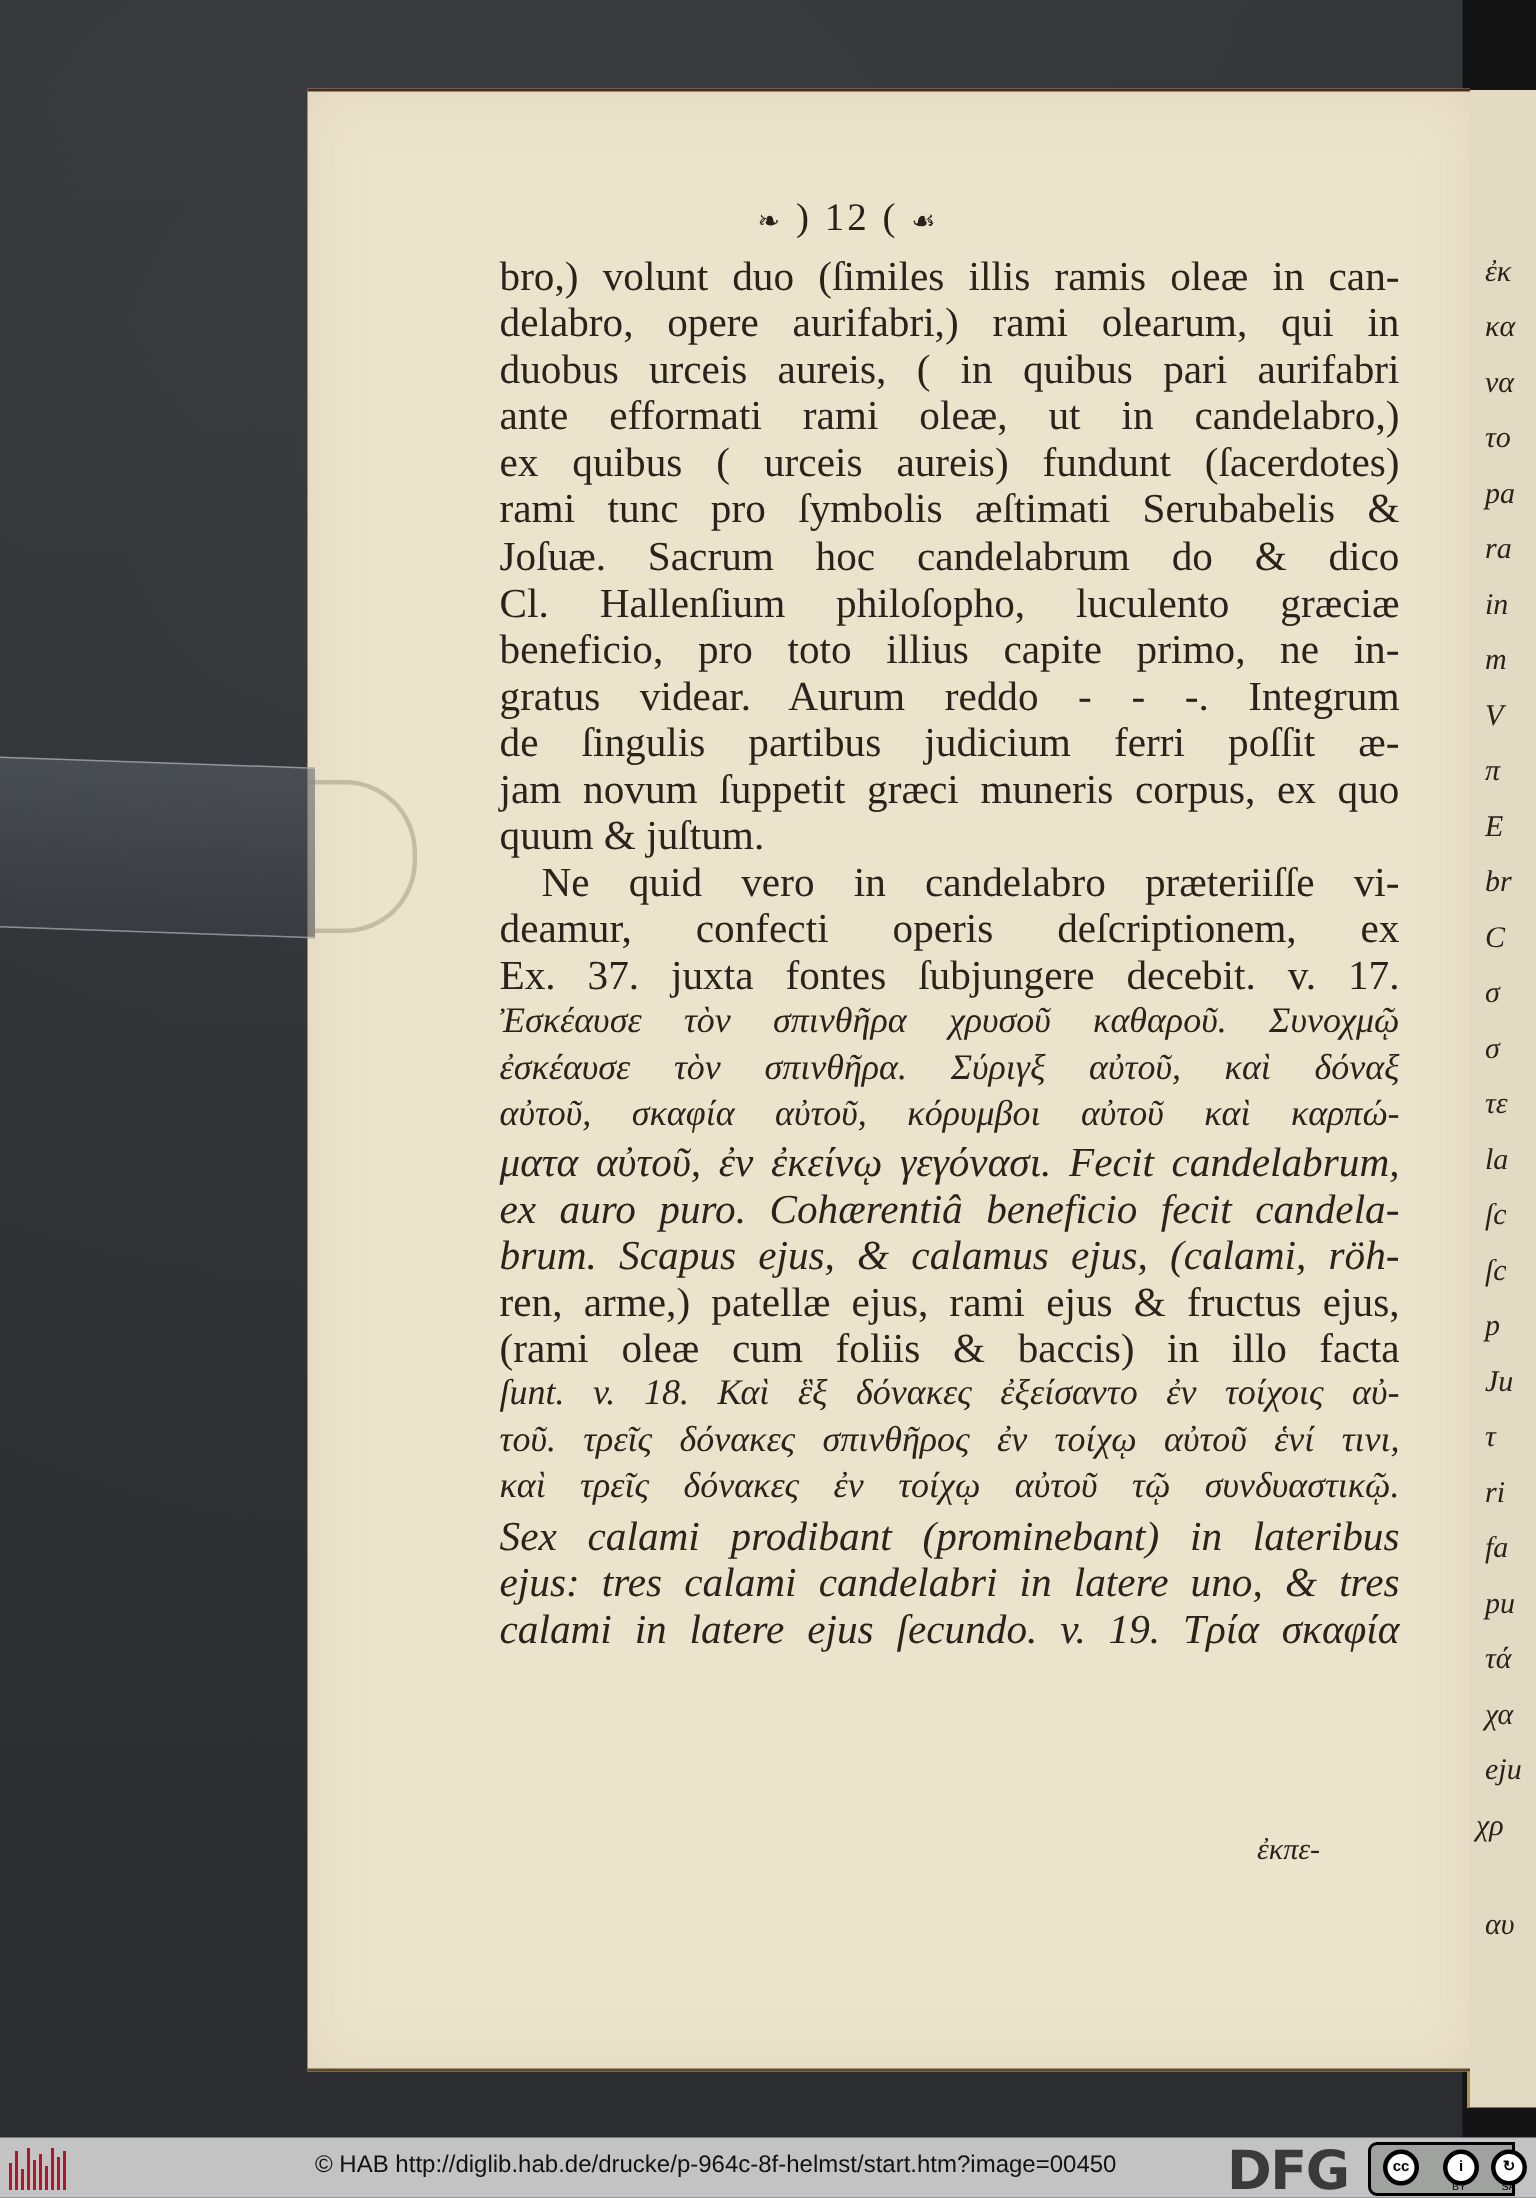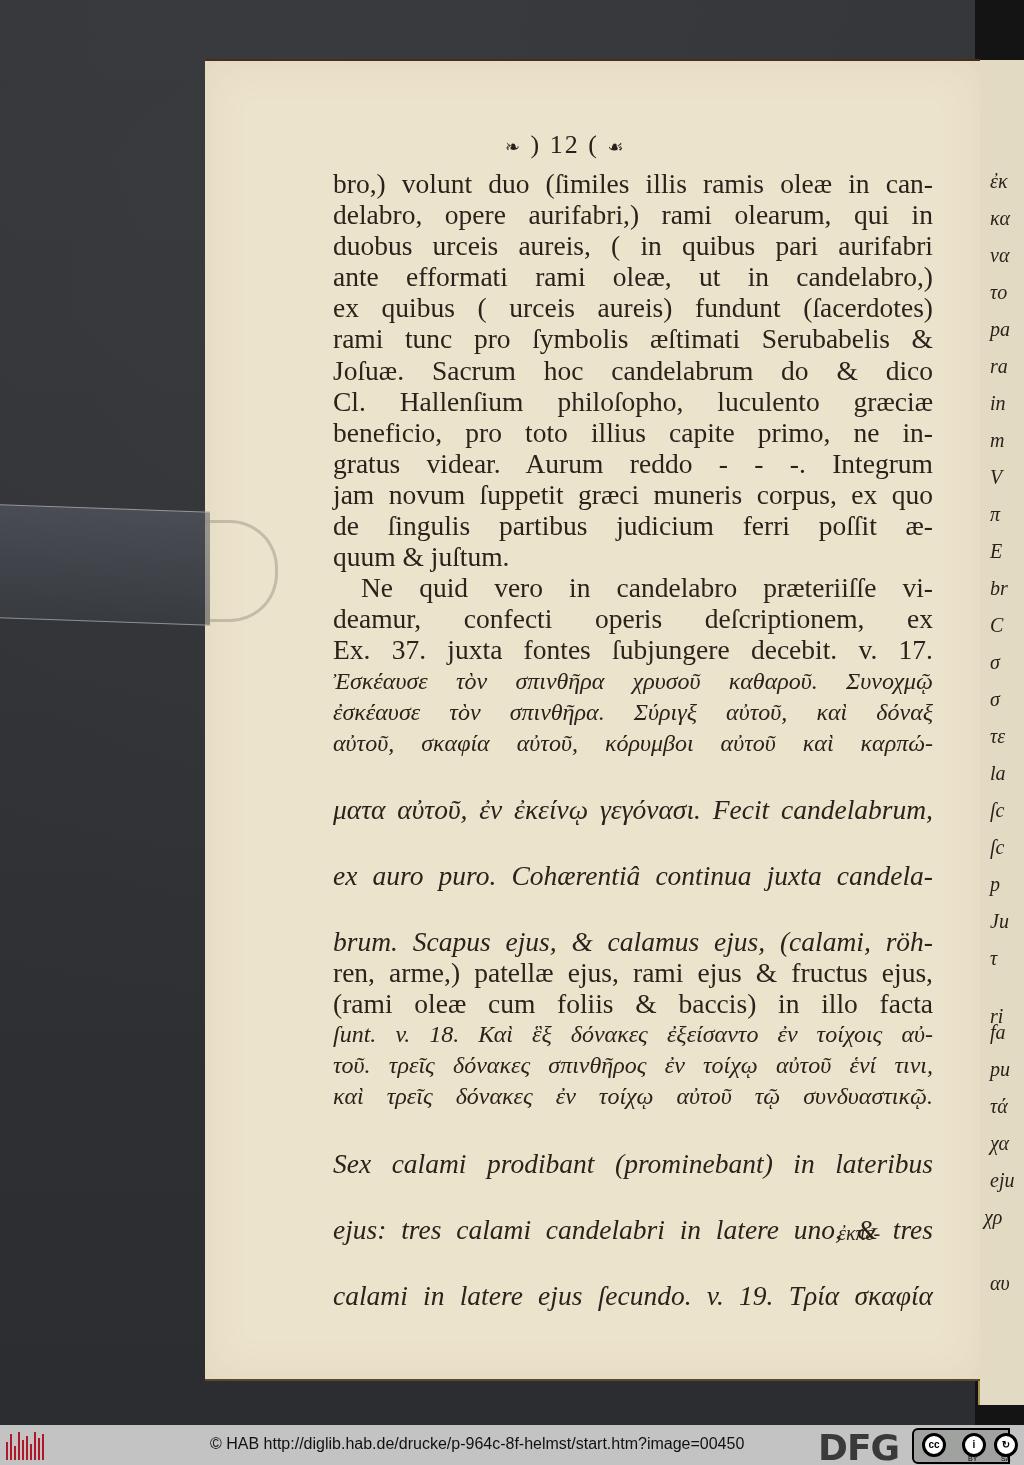--- a/index.html
+++ b/index.html
@@ -51,21 +51,21 @@
     letter-spacing:2px;
   }
   .header-line .orn { font-size:18px; }
   .text-block {
     position:absolute; left:333px; top:168px; width:600px;
     color:#2b231b; font-size:27.5px; line-height:31.1px;
   }
   .ln { display:block; white-space:nowrap; text-align:justify; text-align-last:justify; }
   .ln.last { text-align-last:left; }
   .ln.indent { padding-left:28px; }
-  .i { font-style:italic;margin-top:35px; }
+  .i { font-style:italic; }
   .g { font-style:italic; font-size:24px; }
   .catch {
     position:absolute; left:838px; top:1222px; font-size:20px; font-style:italic; color:#2b231b;
   }
   .footer {
     position:absolute; left:0; top:1425px; width:1024px; height:40px;
     background:#c3c3c3;
     font-family:"Liberation Sans", sans-serif;
   }
   .hab-logo {
@@ -113,21 +113,21 @@
     <span class="frag" style="top: 554px; left: 10px;">C</span>
     <span class="frag" style="top: 591px; left: 10px;">σ</span>
     <span class="frag" style="top: 628px; left: 10px;">σ</span>
     <span class="frag" style="top: 665px; left: 10px;">τε</span>
     <span class="frag" style="top: 702px; left: 10px;">la</span>
     <span class="frag" style="top: 739px; left: 10px;">ſc</span>
     <span class="frag" style="top: 776px; left: 10px;">ſc</span>
     <span class="frag" style="top: 813px; left: 10px;">p</span>
     <span class="frag" style="top: 850px; left: 10px; text-align: center;">Ju</span>
     <span class="frag" style="top: 887px; left: 10px;">τ</span>
-    <span class="frag" style="top: 924px; left: 10px; margin-top: 21px;">ri</span>
+    <span class="frag" style="top: 924px; left: 10px;">ri</span>
     <span class="frag" style="top: 961px; left: 10px; text-align: right;">fa</span>
     <span class="frag" style="top: 998px; left: 10px;">pu</span>
     <span class="frag" style="top: 1035px; left: 10px;">τά</span>
     <span class="frag" style="top: 1072px; left: 10px;">χα</span>
     <span class="frag" style="top: 1109px; left: 10px;">eju</span>
     <span class="frag" style="top: 1146px; left: 4px;">χρ</span>
     <span class="frag" style="top: 1183px; left: 10px; margin-top: 29px;">αυ</span>
   </div>
 
 <div class="page"></div>
@@ -145,31 +145,31 @@
   <span class="ln">bro,) volunt duo (ſimiles illis ramis oleæ in can-</span>
   <span class="ln">delabro, opere aurifabri,) rami olearum, qui in</span>
   <span class="ln">duobus urceis aureis, ( in quibus pari aurifabri</span>
   <span class="ln">ante efformati rami oleæ, ut in candelabro,)</span>
   <span class="ln">ex quibus ( urceis aureis) fundunt (ſacerdotes)</span>
   <span class="ln">rami tunc pro ſymbolis æſtimati Serubabelis &amp;</span>
   <span class="ln">Joſuæ. Sacrum hoc candelabrum do &amp; dico</span>
   <span class="ln">Cl. Hallenſium philoſopho, luculento græciæ</span>
   <span class="ln">beneficio, pro toto illius capite primo, ne in-</span>
   <span class="ln">gratus videar. Aurum reddo - - -. Integrum</span>
+  <span class="ln">de ſingulis partibus judicium ferri poſſit æ-</span>
   <span class="ln">jam novum ſuppetit græci muneris corpus, ex quo</span>
-  <span class="ln">de ſingulis partibus judicium ferri poſſit æ-</span>
   <span class="ln last">quum &amp; juſtum.</span>
   <span class="ln indent">Ne quid vero in candelabro præteriiſſe vi-</span>
   <span class="ln">deamur, confecti operis deſcriptionem, ex</span>
   <span class="ln">Ex. 37. juxta fontes ſubjungere decebit. v. 17.</span>
   <span class="ln g">Ἐσκέαυσε τὸν σπινθῆρα χρυσοῦ καθαροῦ. Συνοχμῷ</span>
   <span class="ln g">ἐσκέαυσε τὸν σπινθῆρα. Σύριγξ αὐτοῦ, καὶ δόναξ</span>
   <span class="ln g">αὐτοῦ, σκαφία αὐτοῦ, κόρυμβοι αὐτοῦ καὶ καρπώ-</span>
   <span class="ln i">ματα αὐτοῦ, ἐν ἐκείνῳ γεγόνασι. Fecit candelabrum,</span>
-  <span class="ln i">ex auro puro. Cohærentiâ continua juxta candela-</span>
+  <span class="ln i">ex auro puro. Cohærentiâ beneficio fecit candela-</span>
   <span class="ln i">brum. Scapus ejus, &amp; calamus ejus, (calami, röh-</span>
   <span class="ln">ren, arme,) patellæ ejus, rami ejus &amp; fructus ejus,</span>
   <span class="ln">(rami oleæ cum foliis &amp; baccis) in illo facta</span>
   <span class="ln g">ſunt. v. 18. Καὶ ἓξ δόνακες ἐξείσαντο ἐν τοίχοις αὐ-</span>
   <span class="ln g">τοῦ. τρεῖς δόνακες σπινθῆρος ἐν τοίχῳ αὐτοῦ ἑνί τινι,</span>
   <span class="ln g">καὶ τρεῖς δόνακες ἐν τοίχῳ αὐτοῦ τῷ συνδυαστικῷ.</span>
   <span class="ln i">Sex calami prodibant (prominebant) in lateribus</span>
   <span class="ln i">ejus: tres calami candelabri in latere uno, &amp; tres</span>
   <span class="ln i">calami in latere ejus ſecundo. v. 19. Τρία σκαφία</span>
 </div>

